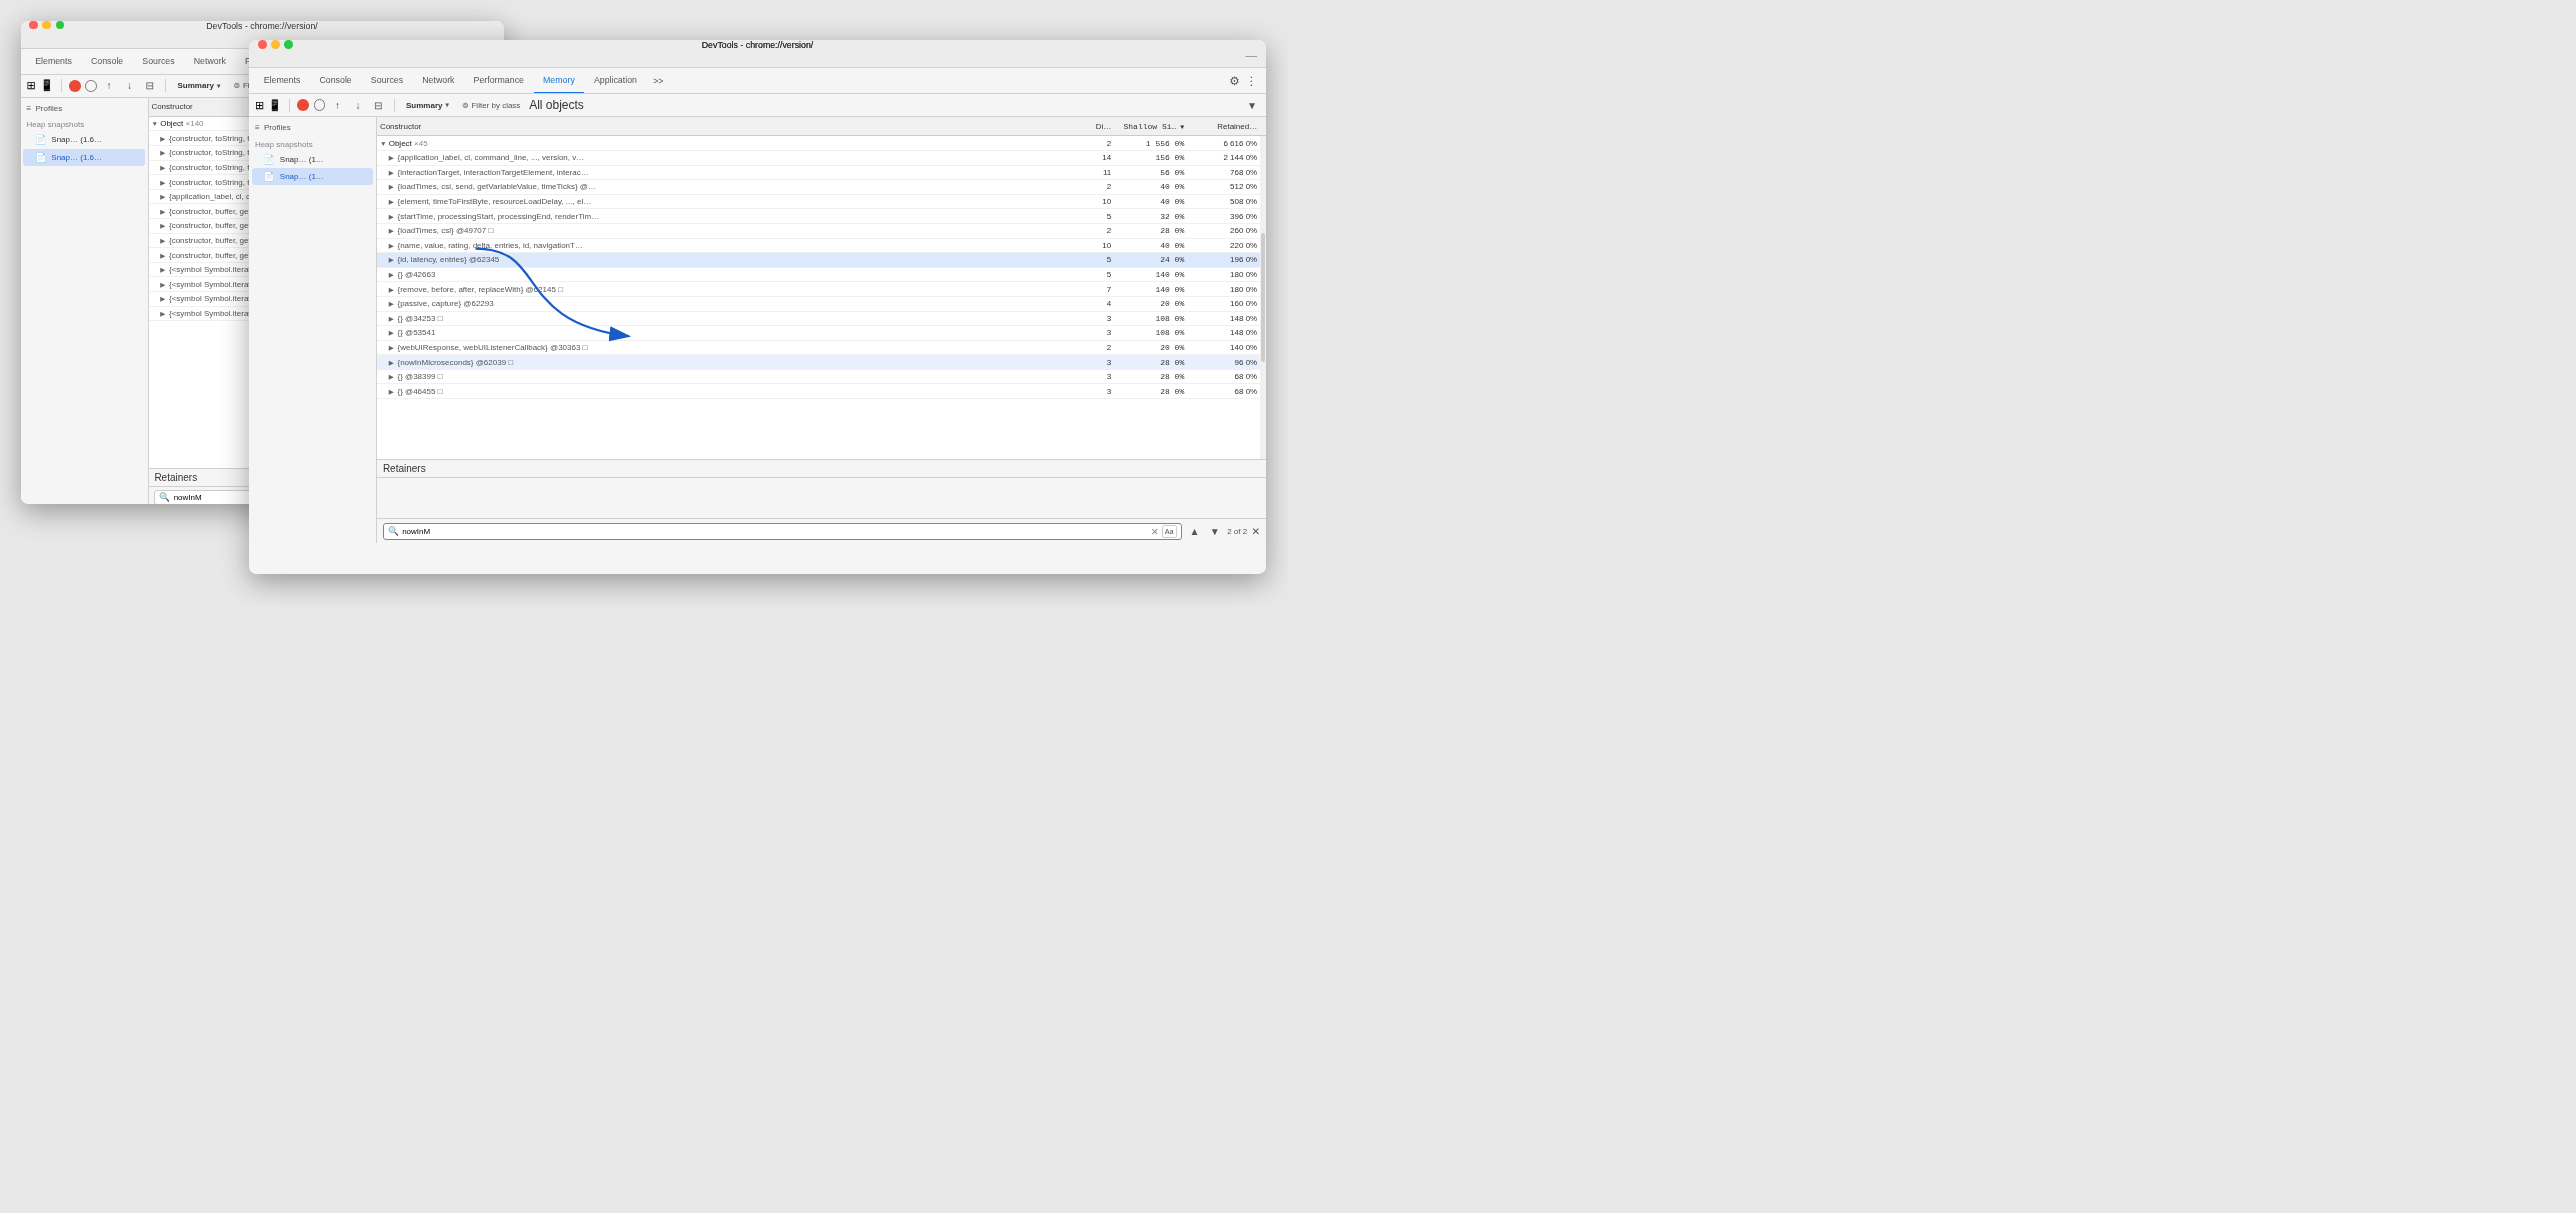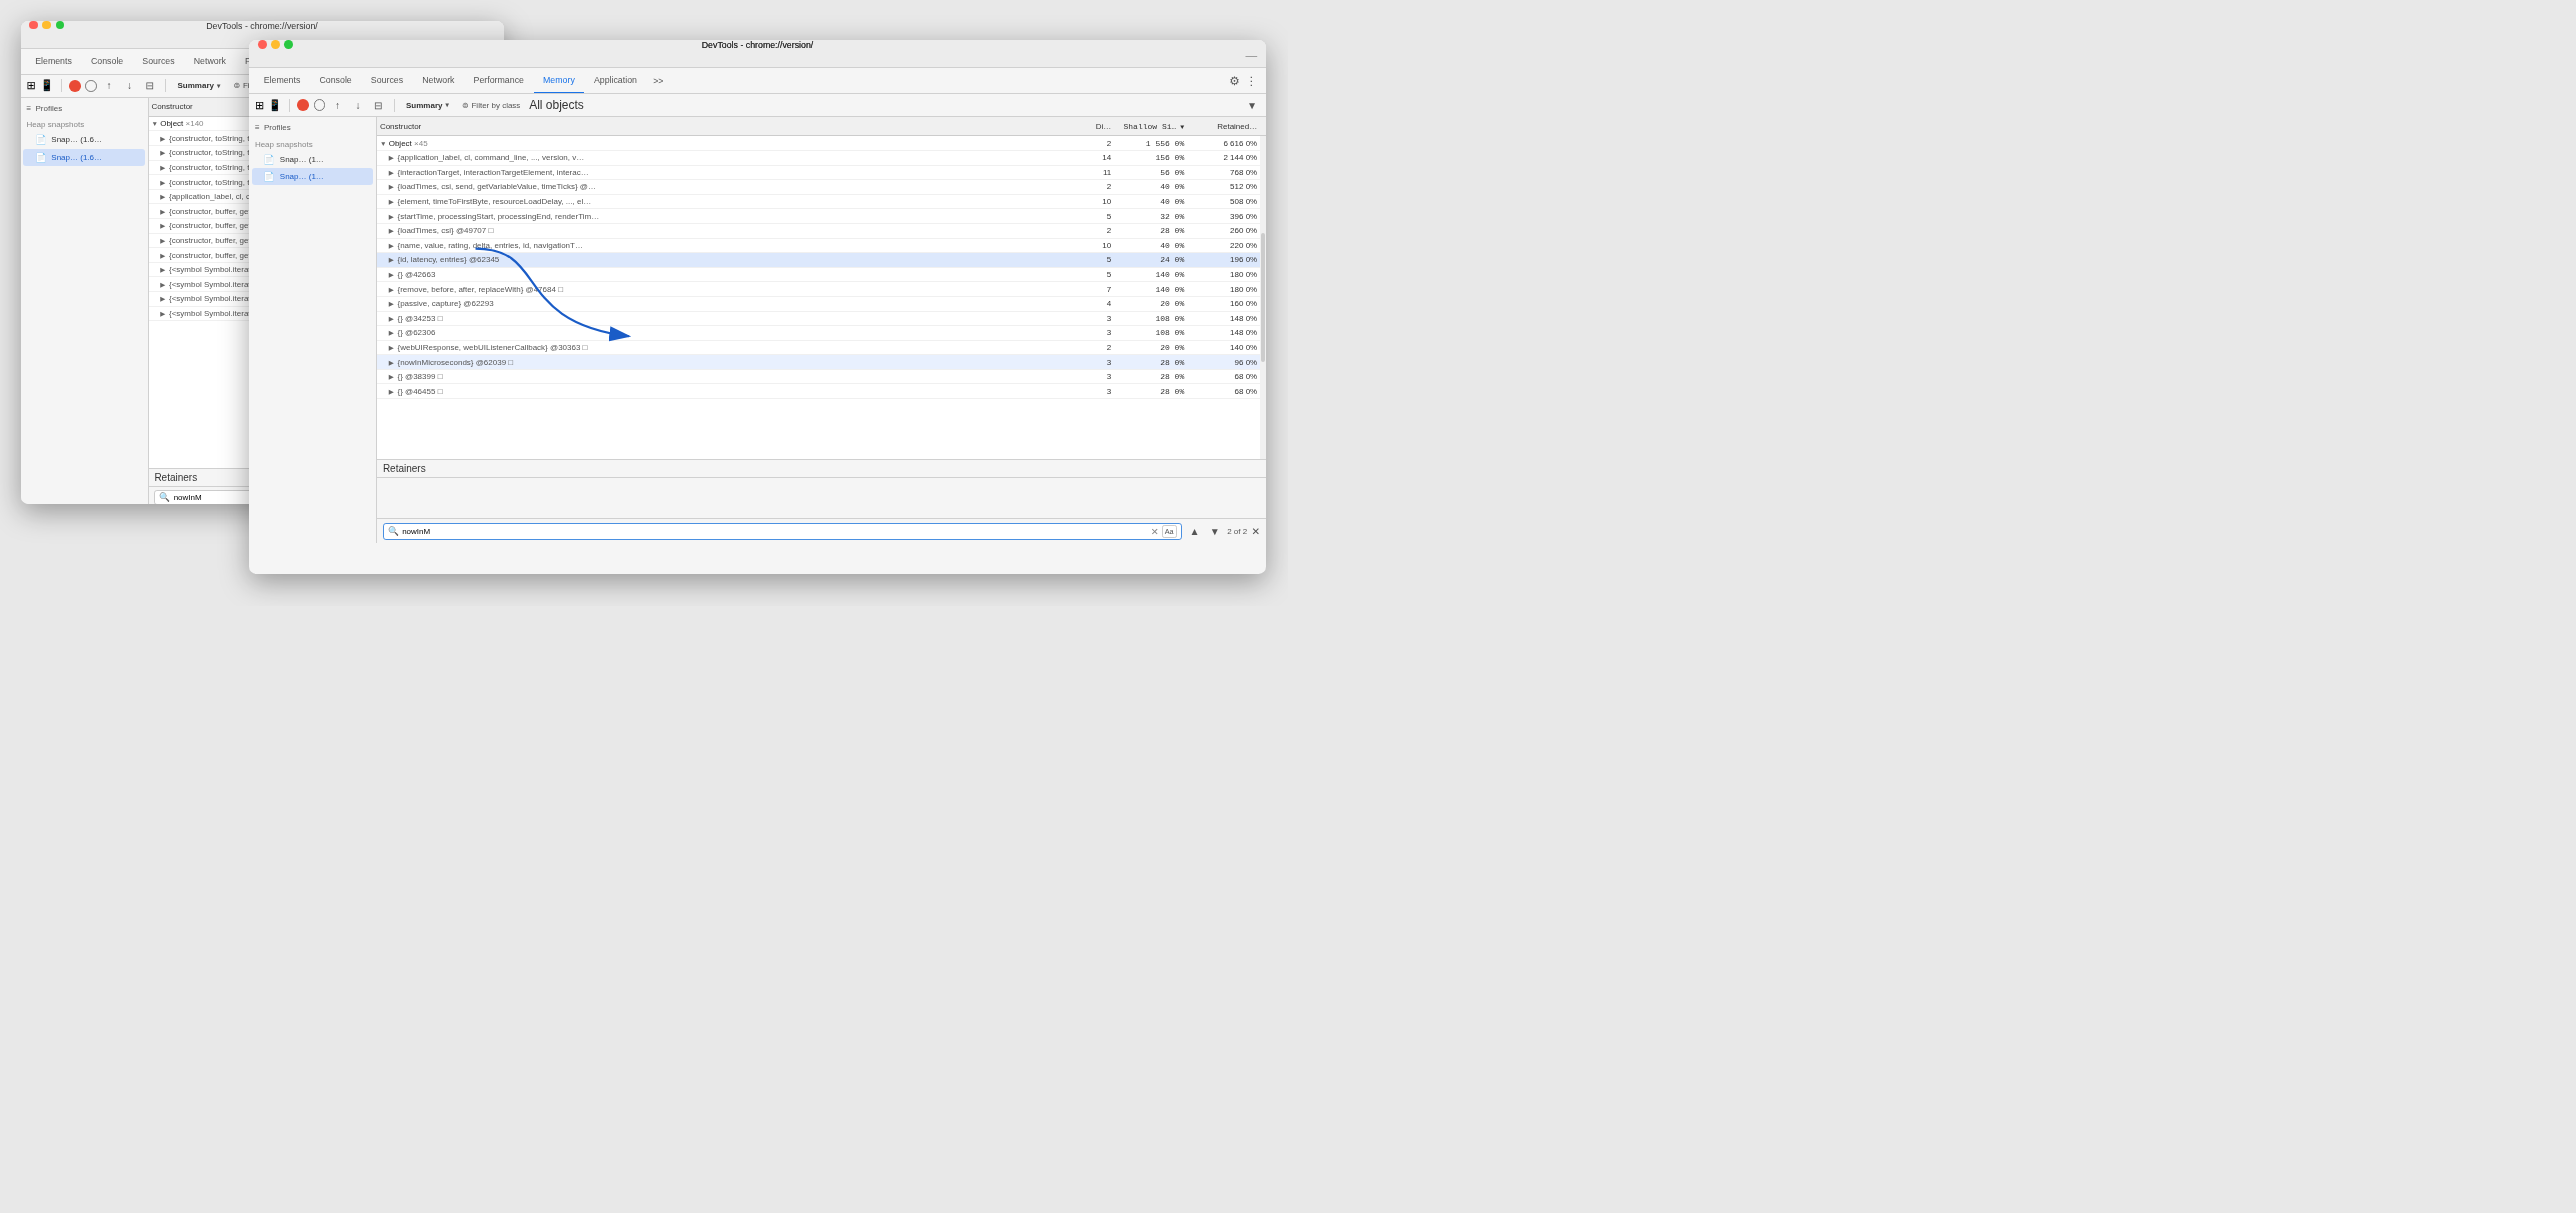--- a/index.html
+++ b/index.html
@@ -832,42 +832,42 @@
         </div>
         <div class="table-row table-row-indent">
           <span class="row-expand tri-right"></span>
           <span class="row-content col-constructor">{} @42663</span>
           <span class="col-di val-num">5</span>
           <span class="col-shallow val-num">140  0%</span>
           <span class="col-retained val-num">180  0%</span>
         </div>
         <div class="table-row table-row-indent">
           <span class="row-expand tri-right"></span>
-          <span class="row-content col-constructor">{remove, before, after, replaceWith} @47684 □</span>
+          <span class="row-content col-constructor">{remove, before, after, replaceWith} @62145 □</span>
           <span class="col-di val-num">7</span>
           <span class="col-shallow val-num">140  0%</span>
           <span class="col-retained val-num">180  0%</span>
         </div>
         <div class="table-row table-row-indent">
           <span class="row-expand tri-right"></span>
           <span class="row-content col-constructor">{passive, capture} @62293</span>
           <span class="col-di val-num">4</span>
           <span class="col-shallow val-num">20  0%</span>
           <span class="col-retained val-num">160  0%</span>
         </div>
         <div class="table-row table-row-indent">
           <span class="row-expand tri-right"></span>
           <span class="row-content col-constructor">{} @34253 □</span>
           <span class="col-di val-num">3</span>
           <span class="col-shallow val-num">108  0%</span>
           <span class="col-retained val-num">148  0%</span>
         </div>
         <div class="table-row table-row-indent">
           <span class="row-expand tri-right"></span>
-          <span class="row-content col-constructor">{} @62306</span>
+          <span class="row-content col-constructor">{} @53541</span>
           <span class="col-di val-num">3</span>
           <span class="col-shallow val-num">108  0%</span>
           <span class="col-retained val-num">148  0%</span>
         </div>
         <div class="table-row table-row-indent">
           <span class="row-expand tri-right"></span>
           <span class="row-content col-constructor">{webUIResponse, webUIListenerCallback} @30363 □</span>
           <span class="col-di val-num">2</span>
           <span class="col-shallow val-num">20  0%</span>
           <span class="col-retained val-num">140  0%</span>

